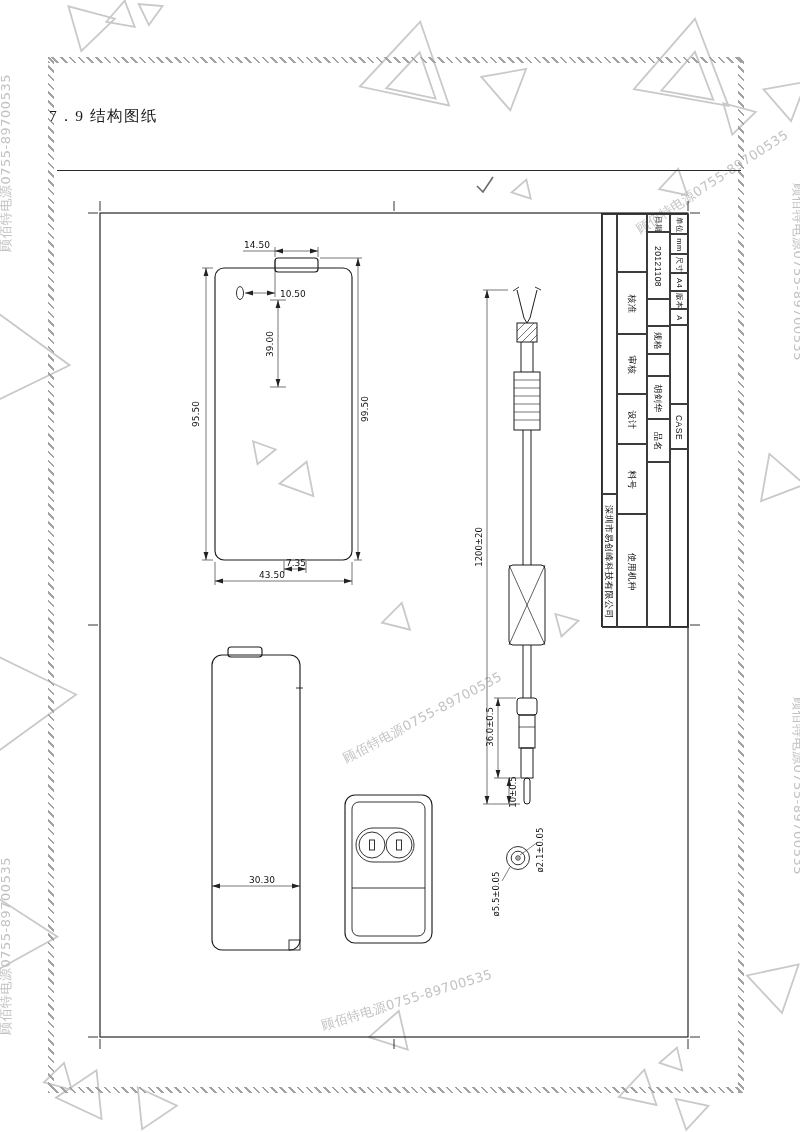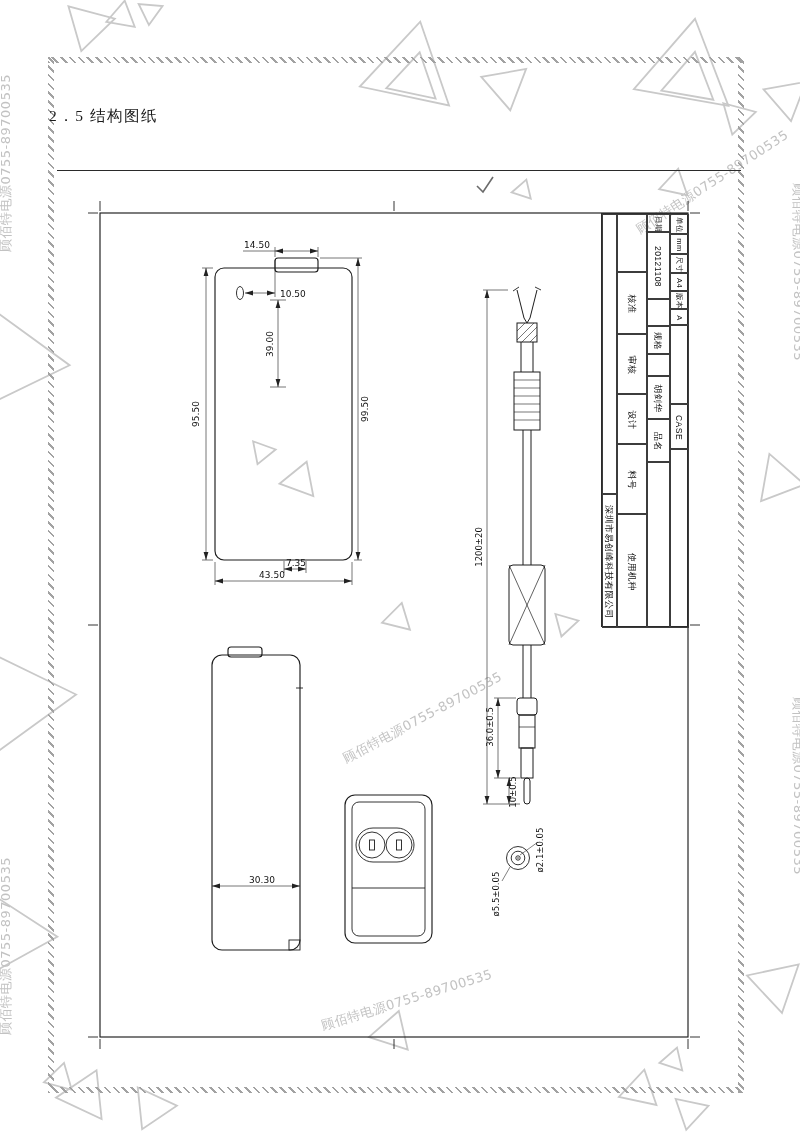--- a/index.html
+++ b/index.html
@@ -72,21 +72,21 @@
       <text class="wmtext" transform="translate(323,1030) rotate(-17)">顾佰特电源0755-89700535</text>
       <text class="wmtext" transform="translate(640,234) rotate(-33)">顾佰特电源0755-89700535</text>
     </g>
   </svg>
 
   <div class="bstrip top"></div>
   <div class="bstrip bottom"></div>
   <div class="bstrip left"></div>
   <div class="bstrip right"></div>
 
-  <div class="doc-title">2．5 结构图纸</div>
+  <div class="doc-title">7．9 结构图纸</div>
   <div class="header-rule"></div>
 
   <svg class="layer" viewBox="0 0 800 1132">
     <defs>
       <marker id="ar" markerWidth="9" markerHeight="8" refX="8" refY="3" orient="auto-start-reverse" markerUnits="userSpaceOnUse">
         <path d="M0,0.6 L8,3 L0,5.4 Z" fill="#222"></path>
       </marker>
     </defs>
 
     <path d="M477,186 L483,192 L493,177" stroke="#6b6b6b" stroke-width="1.6" fill="none"></path>

